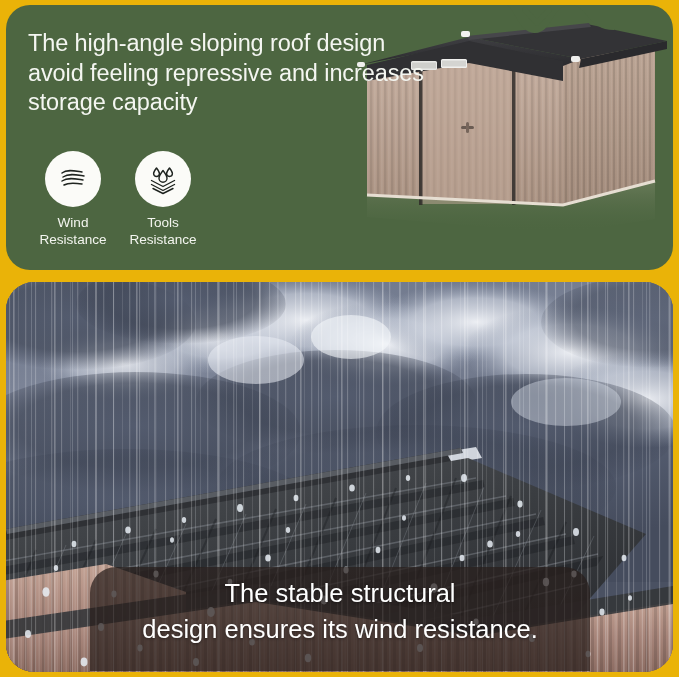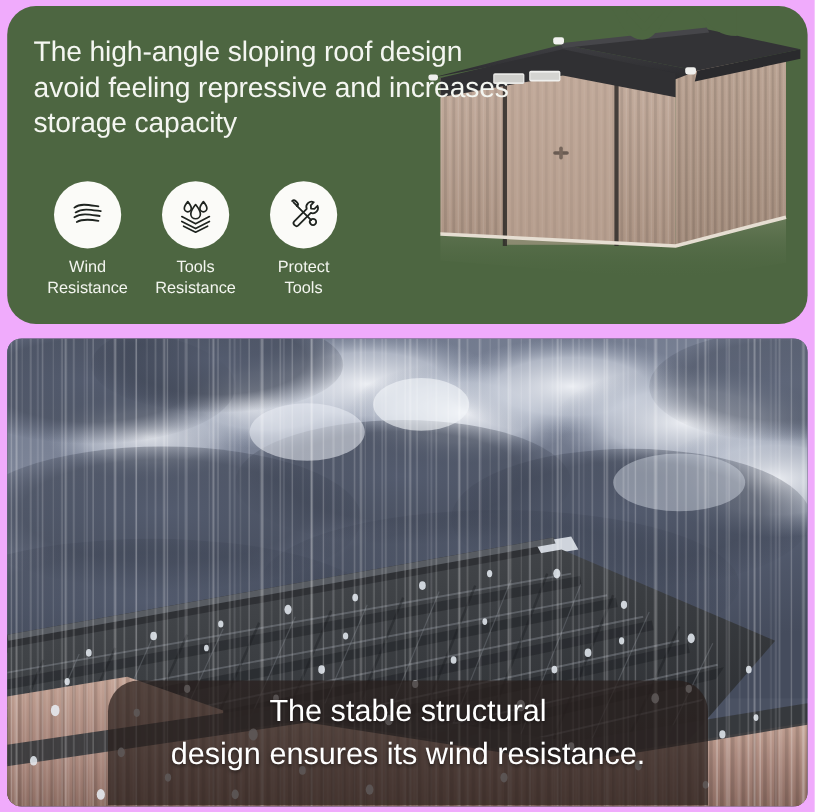--- a/index.html
+++ b/index.html
@@ -13,21 +13,21 @@
     overflow: hidden;
     font-family: "Liberation Sans", sans-serif;
     position: relative;
   }
 
   #page {
     position: absolute;
     left: 0; top: 0;
     width: 679px;
     height: 677px;
-    background: #f0abfc;
+    background: #eab308;
   }
 
   
   .top-panel {
     position: absolute;
     left: 6px;
     top: 5px;
     width: 667px;
     height: 265px;
     border-radius: 24px;
@@ -103,21 +103,21 @@
   }
   .shed-svg { position: absolute; right: -6px; top: 14px; }
 
   
   .bottom-panel {
     position: absolute;
     left: 6px;
     top: 282px;
     width: 667px;
     height: 390px;
-    border-radius: 12px;
+    border-radius: 28px;
     overflow: hidden;
     background: #4a5162;
   }
   .bottom-svg { position: absolute; left: 0; top: 0; }
 
   .caption-band {
     position: absolute;
     left: 84px;
     top: 285px;
     width: 500px;
@@ -255,37 +255,20 @@
               <path d="M5.5 18.5 L17 24.5 L28.5 18.5"></path>
               <path d="M5.5 22.5 L17 28.5 L28.5 22.5"></path>
               <path d="M7 26.5 L17 31.5 L27 26.5"></path>
             </g>
           </svg>
         </div>
         <div class="feature-label">Tools
 Resistance</div>
       </div>
 
-      <div class="feature">
-        <div class="feature-circle">
-          <svg width="34" height="34" viewBox="0 0 34 34">
-            <g fill="none" stroke="#1f2420" stroke-width="1.5" stroke-linecap="round" stroke-linejoin="round">
-
-              <path d="M25.5 6.5 a4.4 4.4 0 0 0 -5.9 5.6 L9.2 22.5 a2 2 0 0 0 0 2.8 l0.6 0.6 a2 2 0 0 0 2.8 0 L23 15.4 a4.4 4.4 0 0 0 5.6 -5.9 l-2.6 2.6 -2.8 -0.2 -0.2 -2.8 z"></path>
-
-              <path d="M8.6 6.6 l3.2 3.2"></path>
-              <path d="M7.5 5.5 a2 2 0 0 1 2.8 0 l1.4 1.4 a2 2 0 0 1 0 2.8"></path>
-              <path d="M11.2 9.3 L23.3 21.4"></path>
-              <path d="M23.0 21.1 a2.6 2.6 0 1 0 3.7 3.7 a2.6 2.6 0 0 0 -3.7 -3.7z"></path>
-            </g>
-          </svg>
-        </div>
-        <div class="feature-label">Protect
-Tools</div>
-      </div>
 
 
     </div>
   </div>
 
   <div class="bottom-panel">
     <svg class="bottom-svg" width="667" height="390" viewBox="0 0 667 390">
       <defs>
         <linearGradient id="skyG" x1="0" y1="0" x2="0.25" y2="1">
           <stop offset="0" stop-color="#6c7589"></stop>

